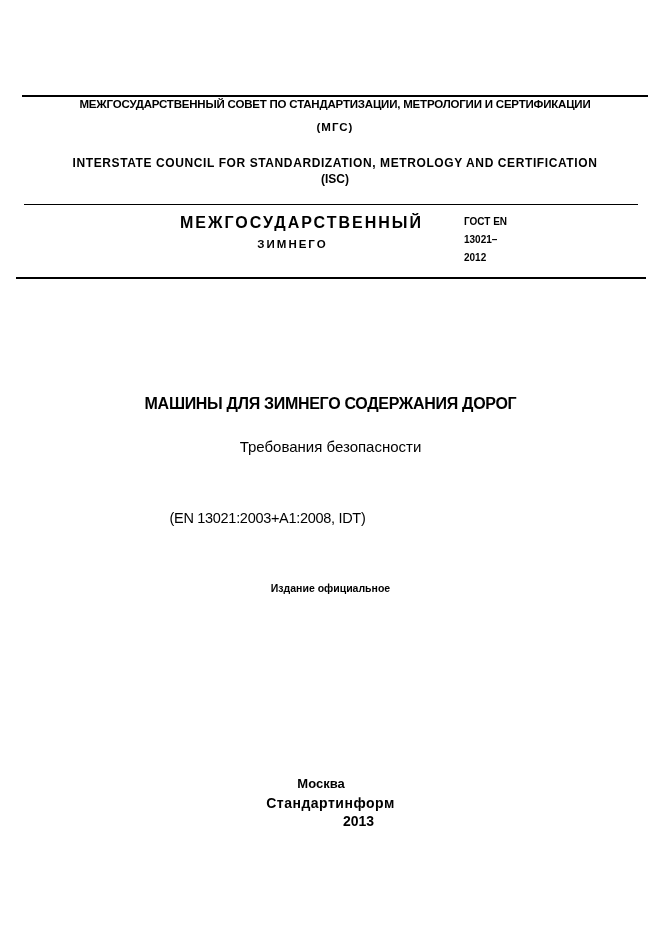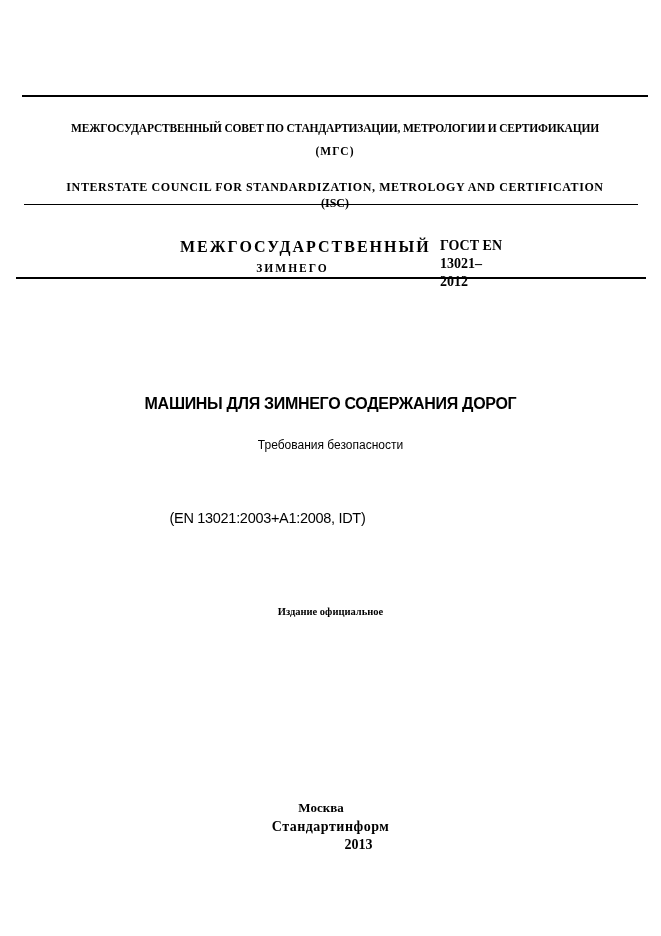--- a/index.html
+++ b/index.html
@@ -8,21 +8,21 @@
       background: #ffffff;
     }
     body {
       width: 661px;
       height: 936px;
       position: relative;
       overflow: hidden;
       color: #000;
     }
     .abs { position: absolute; }
-    .serif { font-family: Liberation Serif, serif; margin-top: 24px; }
+    .serif { font-family: Liberation Sans, sans-serif; }
     .sans { font-family: "Liberation Sans", "DejaVu Sans", sans-serif; }
     .center-text { text-align: center; white-space: nowrap; }
 
     .rule { position: absolute; background: #000; }
 
     #council-ru {
       top: 98px; left: 20px; width: 630px;
       font-size: 11.5px; font-weight: bold; letter-spacing: -0.2px;
     }
     #council-ru-abbr {
@@ -40,31 +40,31 @@
 
     #std-type-1 {
       top: 214px; left: 180px; width: 225px;
       font-size: 16px; font-weight: bold; letter-spacing: 2px;
     }
     #std-type-2 {
       top: 238px; left: 180px; width: 225px;
       font-size: 11.5px; font-weight: bold; letter-spacing: 2px;
     }
     #std-code {
-      top: 213px; left: 440px; width: 90px;
-      font-size: 14px; font-weight: bold; line-height: 18px;
+      top: 213px; left: 464px; width: 90px;
+      font-size: 10px; font-weight: bold; line-height: 18px;
     }
 
     #doc-title {
       top: 395px; left: 0; width: 661px;
       font-size: 16px; font-weight: bold; letter-spacing: -0.3px;
     }
     #doc-subtitle {
       top: 438px; left: 0; width: 661px;
-      font-size: 12px;
+      font-size: 15px;
     }
     #doc-ref {
       top: 510px; left: 0; width: 535px;
       font-size: 14.5px; letter-spacing: -0.3px;
     }
     #doc-edition {
       top: 582px; left: 0; width: 661px;
       font-size: 10.5px; font-weight: bold;
     }
 

